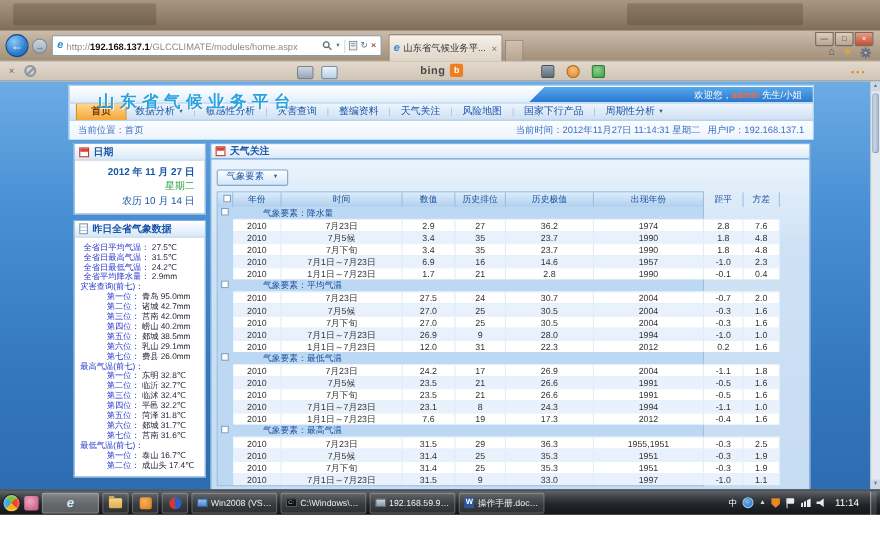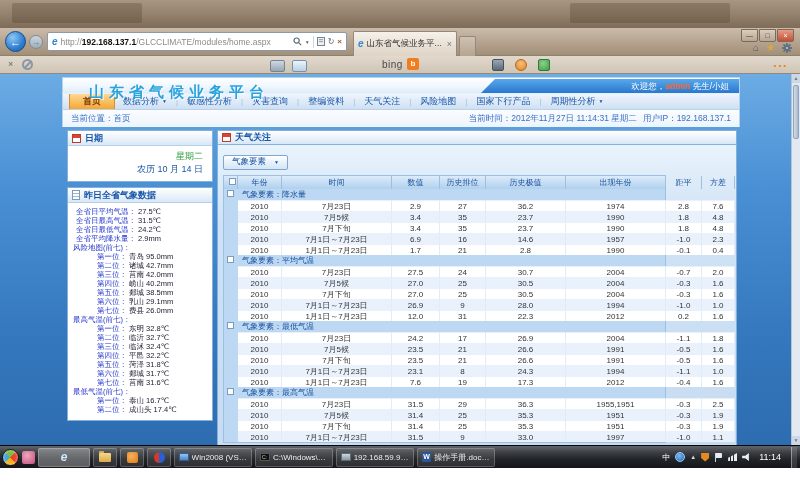--- a/index.html
+++ b/index.html
@@ -46,21 +46,21 @@
   
   .row2{height:18px;position:relative;border-bottom:1px solid #98887a;box-sizing:border-box;
     background:linear-gradient(180deg,#e2d9cd,#cfc5b6);}
   .addon-close{position:absolute;left:8px;top:3px;font-size:9px;color:#666;}
   .addon-block{position:absolute;left:22px;top:3px;width:11px;height:11px;border:2px solid #8a97a5;border-radius:50%;box-sizing:border-box;}
   .addon-block::after{content:"";position:absolute;left:-1px;top:3px;width:9px;height:2px;background:#8a97a5;transform:rotate(-45deg);}
   .cmd-ico{position:absolute;top:4px;width:13px;height:10px;border-radius:2px;}
   .ci1{left:270px;background:linear-gradient(180deg,#cfd8e2,#97a6b5);border:1px solid #76848f;}
   .ci2{left:292px;background:linear-gradient(180deg,#eef4f9,#b9cfe4);border:1px solid #7691ad;}
   .bing{position:absolute;left:382px;top:2px;display:flex;align-items:center;gap:4px;}
-  .bing .bing-word{font-size:10px;font-weight:normal;color:#4a4a4a;letter-spacing:.5px;}
+  .bing .bing-word{font-size:10px;font-weight:bold;color:#4a4a4a;letter-spacing:.5px;}
   .bing .bing-badge{width:12px;height:12px;background:#f07d1e;border-radius:2px;color:#fff;font-size:8px;font-weight:bold;line-height:12px;text-align:center;}
   .apps{position:absolute;left:492px;top:3px;display:flex;gap:11px;}
   .app-ico{width:12px;height:12px;border-radius:2px;}
   .ap1{background:linear-gradient(180deg,#9aa8b6,#5d6b78);border:1px solid #45525e;box-sizing:border-box;}
   .ap2{background:radial-gradient(circle at 50% 35%,#f6c27a,#e08325);border:1px solid #b5661a;box-sizing:border-box;border-radius:50%;}
   .ap3{background:radial-gradient(circle at 40% 35%,#8ed08a,#3f9e4a);border:1px solid #2f7a38;box-sizing:border-box;}
   .more-dots{position:absolute;right:12px;top:5px;color:#e8821e;font-size:8px;letter-spacing:2px;}
   
   .viewport{position:absolute;top:46px;left:0;width:800px;height:371px;overflow:hidden;
     background:linear-gradient(180deg,#6cace5 0%,#4a90d4 30%,#3578bd 70%,#2d6cb0 100%);}
@@ -94,21 +94,21 @@
   
   .panel{background:#fff;border:1px solid #86b0da;}
   .panel-h{height:15px;display:flex;align-items:center;gap:4px;padding:0 4px;box-sizing:border-box;
     background:linear-gradient(180deg,#ffffff,#d8e8f7);border-bottom:1px solid #b7d0e8;
     font-size:9px;font-weight:bold;color:#1a56a8;white-space:nowrap;}
   .ico-cal{width:9px;height:9px;background:#fff;border:1px solid #c0392b;box-sizing:border-box;position:relative;}
   .ico-cal::before{content:"";position:absolute;left:0;top:0;width:100%;height:3px;background:#d64535;}
   .ico-doc{width:8px;height:10px;background:#fff;border:1px solid #7d9bb8;box-sizing:border-box;
     background-image:linear-gradient(#9db8d2 1px,transparent 1px);background-size:100% 3px;background-position:0 2px;}
   
-  .sidebar{width:146px;flex:none;display:flex;flex-direction:column;gap:5px;}
+  .sidebar{width:120px;flex:none;display:flex;flex-direction:column;gap:5px;}
   .date-body{padding:4px 9px 5px 4px;text-align:right;font-size:9px;line-height:13px;white-space:nowrap;}
   .l-solar{color:#1a56a8;font-weight:bold;}
   .l-week{color:#2e9e3e;}
   .l-lunar{color:#1a56a8;}
   .l-gz{color:#2a9d8f;}
   .weather-body{padding:4px 2px 6px 2px;font-size:7.5px;line-height:9px;color:#223;white-space:nowrap;overflow:hidden;}
   .stat{padding-left:6px;}
   .stat .lbl{color:#2233cc;}
   .stat .val{color:#223;margin-left:2px;}
   .grp-h{color:#2233cc;padding-left:3px;}
@@ -119,21 +119,21 @@
   .main{flex:1;display:flex;flex-direction:column;}
   .main-body{border:1px solid #86b0da;border-top:none;box-sizing:border-box;height:310px;
     background:linear-gradient(180deg,#e9f3fc,#cfe2f5 25%,#c6dcf2);padding:5px 5px 0 5px;}
   .btn-element{display:inline-flex;align-items:center;gap:5px;height:15px;padding:0 8px;margin-bottom:5px;
     background:linear-gradient(180deg,#ffffff,#d3e5f6);border:1px solid #7fa8d0;border-radius:2px;
     font-size:8.5px;color:#1a56a8;box-sizing:border-box;}
   .tbl{width:443px;border:1px solid #9dc0e2;background:#bcd8f2;font-size:8px;box-sizing:border-box;}
   .trow{display:flex;height:11px;line-height:11px;}
   .trow.thead{height:13px;line-height:13px;background:linear-gradient(180deg,#dcecfa,#b0d0ee);color:#1a4f9c;}
   .thead .cell{border-right:1px solid #9dc0e2;text-align:center;box-sizing:border-box;}
-  .band{background:#bcd8f2;color:#1a4f9c;}
+  .band{background:#bcd8f2;color:#1a4f9c;gap:23px;}
   .band .btitle{flex:1;padding-left:4px;}
   .drow .cell{text-align:center;box-sizing:border-box;background:#fff;color:#333;
     border-right:1px solid #e0ecf8;border-top:1px solid #e8f1fb;}
   .drow.alt .cell{background:#e9f2fc;}
   .drow .cell.c0, .band .cell.c0{background:transparent;border:none;}
   .chk{width:7px;height:7px;background:#fff;border:1px solid #7a9cc0;display:inline-block;box-sizing:border-box;margin-left:3px;}
   .c0{width:14px;flex:none;} .c1{width:44px;flex:none;} .c2{width:110px;flex:none;} .c3{width:48px;flex:none;}
   .c4{width:46px;flex:none;} .c5{width:80px;flex:none;} .c6{width:100px;flex:none;} .c7{width:36px;flex:none;} .c8{width:33px;flex:none;}
   
   .taskbar{position:absolute;top:445px;left:0;width:800px;height:23px;box-sizing:border-box;
@@ -276,35 +276,36 @@
         </span>
       </div>
       <div class="content">
         <div class="sidebar">
           <div class="panel">
             <div class="panel-h">
               <span class="ico-cal"></span>
               <span>日期</span>
             </div>
             <div class="date-body">
+              <div class="l-solar">2012 年 11 月 27 日</div>
               <div class="l-week">星期二</div>
               <div class="l-lunar">农历 10 月 14 日</div>
             </div>
           </div>
           <div class="panel">
             <div class="panel-h">
               <span class="ico-doc"></span>
               <span>昨日全省气象数据</span>
             </div>
             <div class="weather-body" id="weather-body">
                 <div class="stat"><span class="lbl">全省日平均气温：</span><span class="val">27.5℃</span></div>
                 <div class="stat"><span class="lbl">全省日最高气温：</span><span class="val">31.5℃</span></div>
                 <div class="stat"><span class="lbl">全省日最低气温：</span><span class="val">24.2℃</span></div>
                 <div class="stat"><span class="lbl">全省平均降水量：</span><span class="val">2.9mm</span></div>
-                <div class="grp-h">风险地图(前七)：</div>
+                <div class="grp-h">灾害查询(前七)：</div>
                 <div class="rank-line"><span class="rank">第一位：</span><span class="rv">青岛 95.0mm</span></div>
                 <div class="rank-line"><span class="rank">第二位：</span><span class="rv">诸城 42.7mm</span></div>
                 <div class="rank-line"><span class="rank">第三位：</span><span class="rv">莒南 42.0mm</span></div>
                 <div class="rank-line"><span class="rank">第四位：</span><span class="rv">崂山 40.2mm</span></div>
                 <div class="rank-line"><span class="rank">第五位：</span><span class="rv">郯城 38.5mm</span></div>
                 <div class="rank-line"><span class="rank">第六位：</span><span class="rv">乳山 29.1mm</span></div>
                 <div class="rank-line"><span class="rank">第七位：</span><span class="rv">费县 26.0mm</span></div>
                 <div class="grp-h">最高气温(前七)：</div>
                 <div class="rank-line"><span class="rank">第一位：</span><span class="rv">东明 32.8℃</span></div>
                 <div class="rank-line"><span class="rank">第二位：</span><span class="rv">临沂 32.7℃</span></div>

